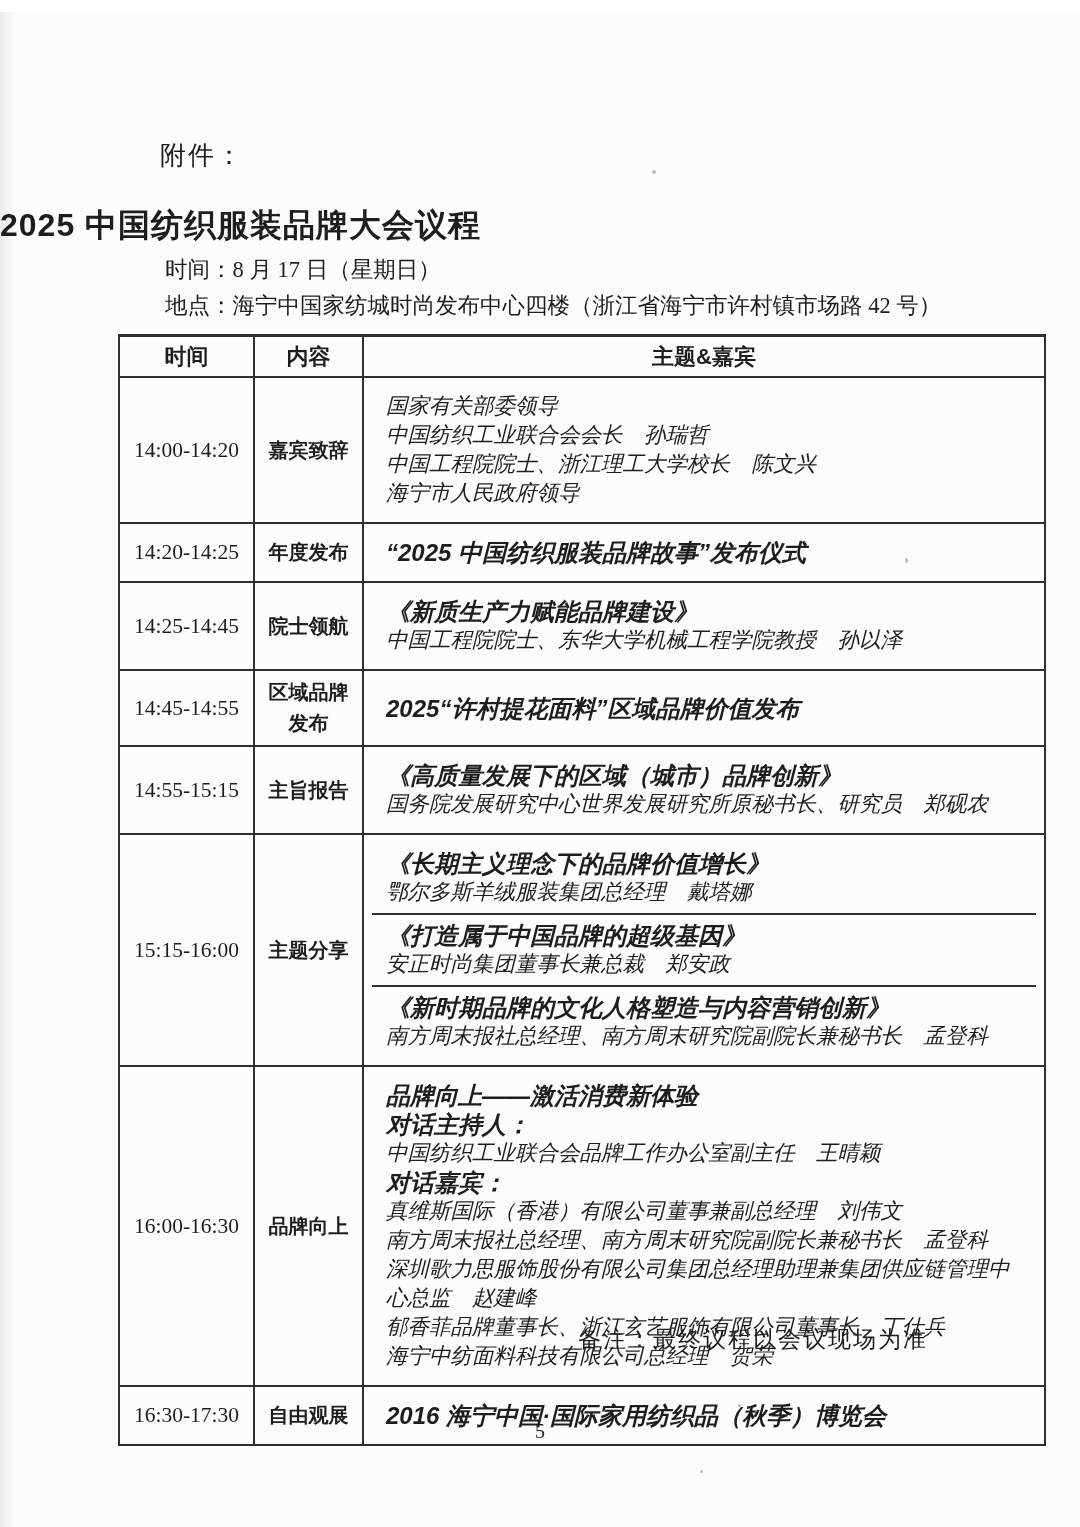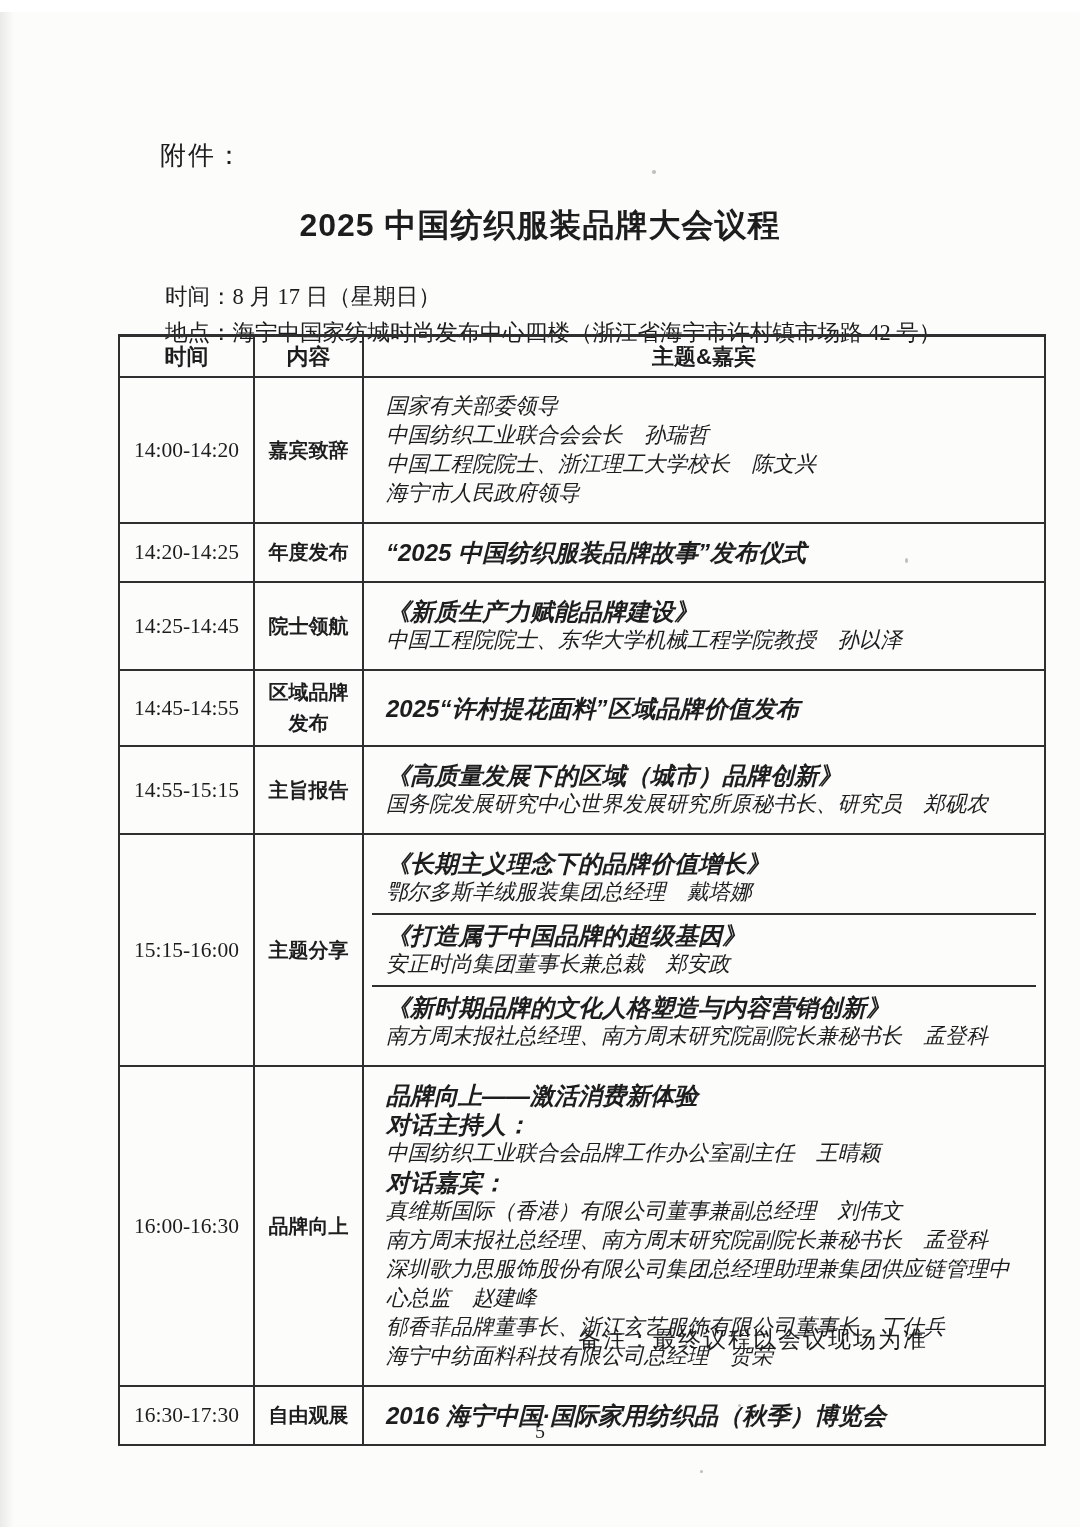--- a/index.html
+++ b/index.html
@@ -30,26 +30,26 @@
   .speck{
     position:absolute;border-radius:50%;
     background:#8a8a86;opacity:.55;
   }
   .attachment{
     position:absolute;left:160px;top:126px;
     font-size:26px;letter-spacing:2px;
   }
   .doc-title{
     position:absolute;left:0;top:192px;width:100%;
-    text-align:center;
+    text-align:left;
     font-family:"Liberation Sans","DejaVu Sans",sans-serif;
     font-weight:bold;font-size:32px;letter-spacing:1px;
   }
   .meta{
-    position:absolute;left:165px;top:267px;width:840px;
+    position:absolute;left:165px;top:240px;width:840px;
     font-size:22.5px;line-height:36px;
   }
   .agenda{
     position:absolute;left:118px;top:322px;width:928px;
     border-collapse:collapse;
     font-size:21.5px;
   }
   .agenda th,.agenda td{
     border:2px solid var(--border);
     vertical-align:middle;

